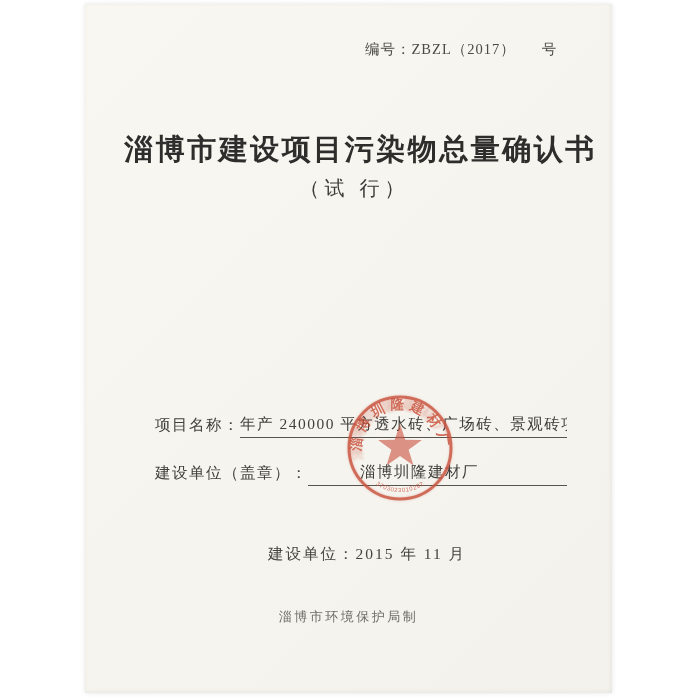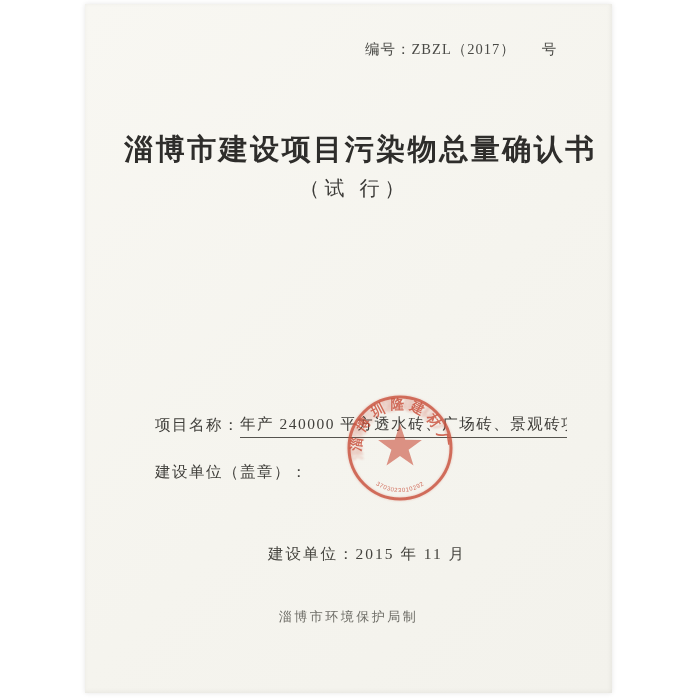--- a/index.html
+++ b/index.html
@@ -61,20 +61,21 @@
 
   <div class="doc-subtitle">（试  行）</div>
 
   <div class="field-row row-project">
     <span class="flabel">项目名称：</span>
     <span class="fvalue">年产 240000 平方透水砖、广场砖、景观砖项目</span>
   </div>
 
   <div class="field-row row-unit">
     <span class="flabel">建设单位（盖章）：</span>
+    <span class="fvalue">淄博圳隆建材厂</span>
   </div>
 
   <div class="declare">
     <span>建设单位：</span><span>2015 年 11 月</span>
   </div>
 
   <div class="footer-line">淄博市环境保护局制</div>
 
   <div class="seal">
     <svg width="130" height="130" viewBox="0 0 130 130" xmlns="http://www.w3.org/2000/svg">

